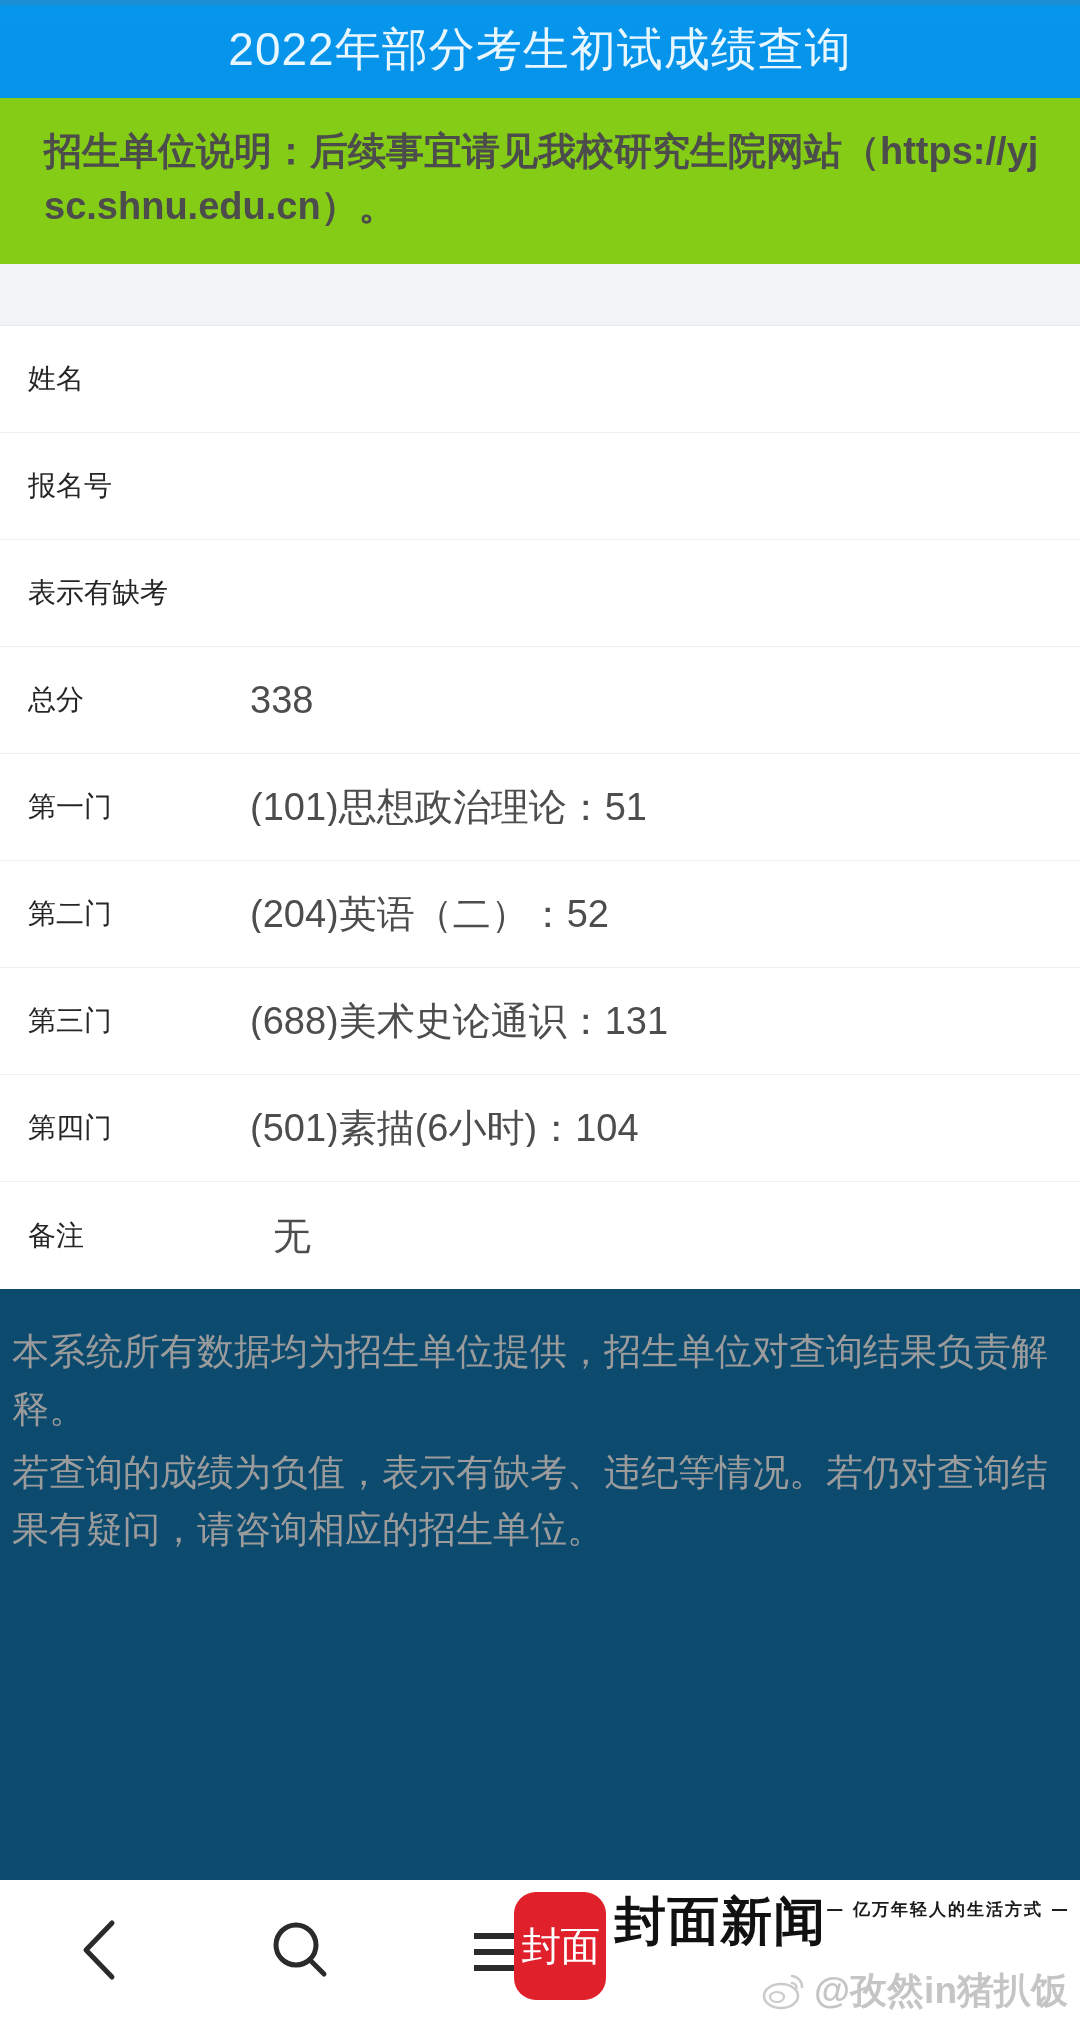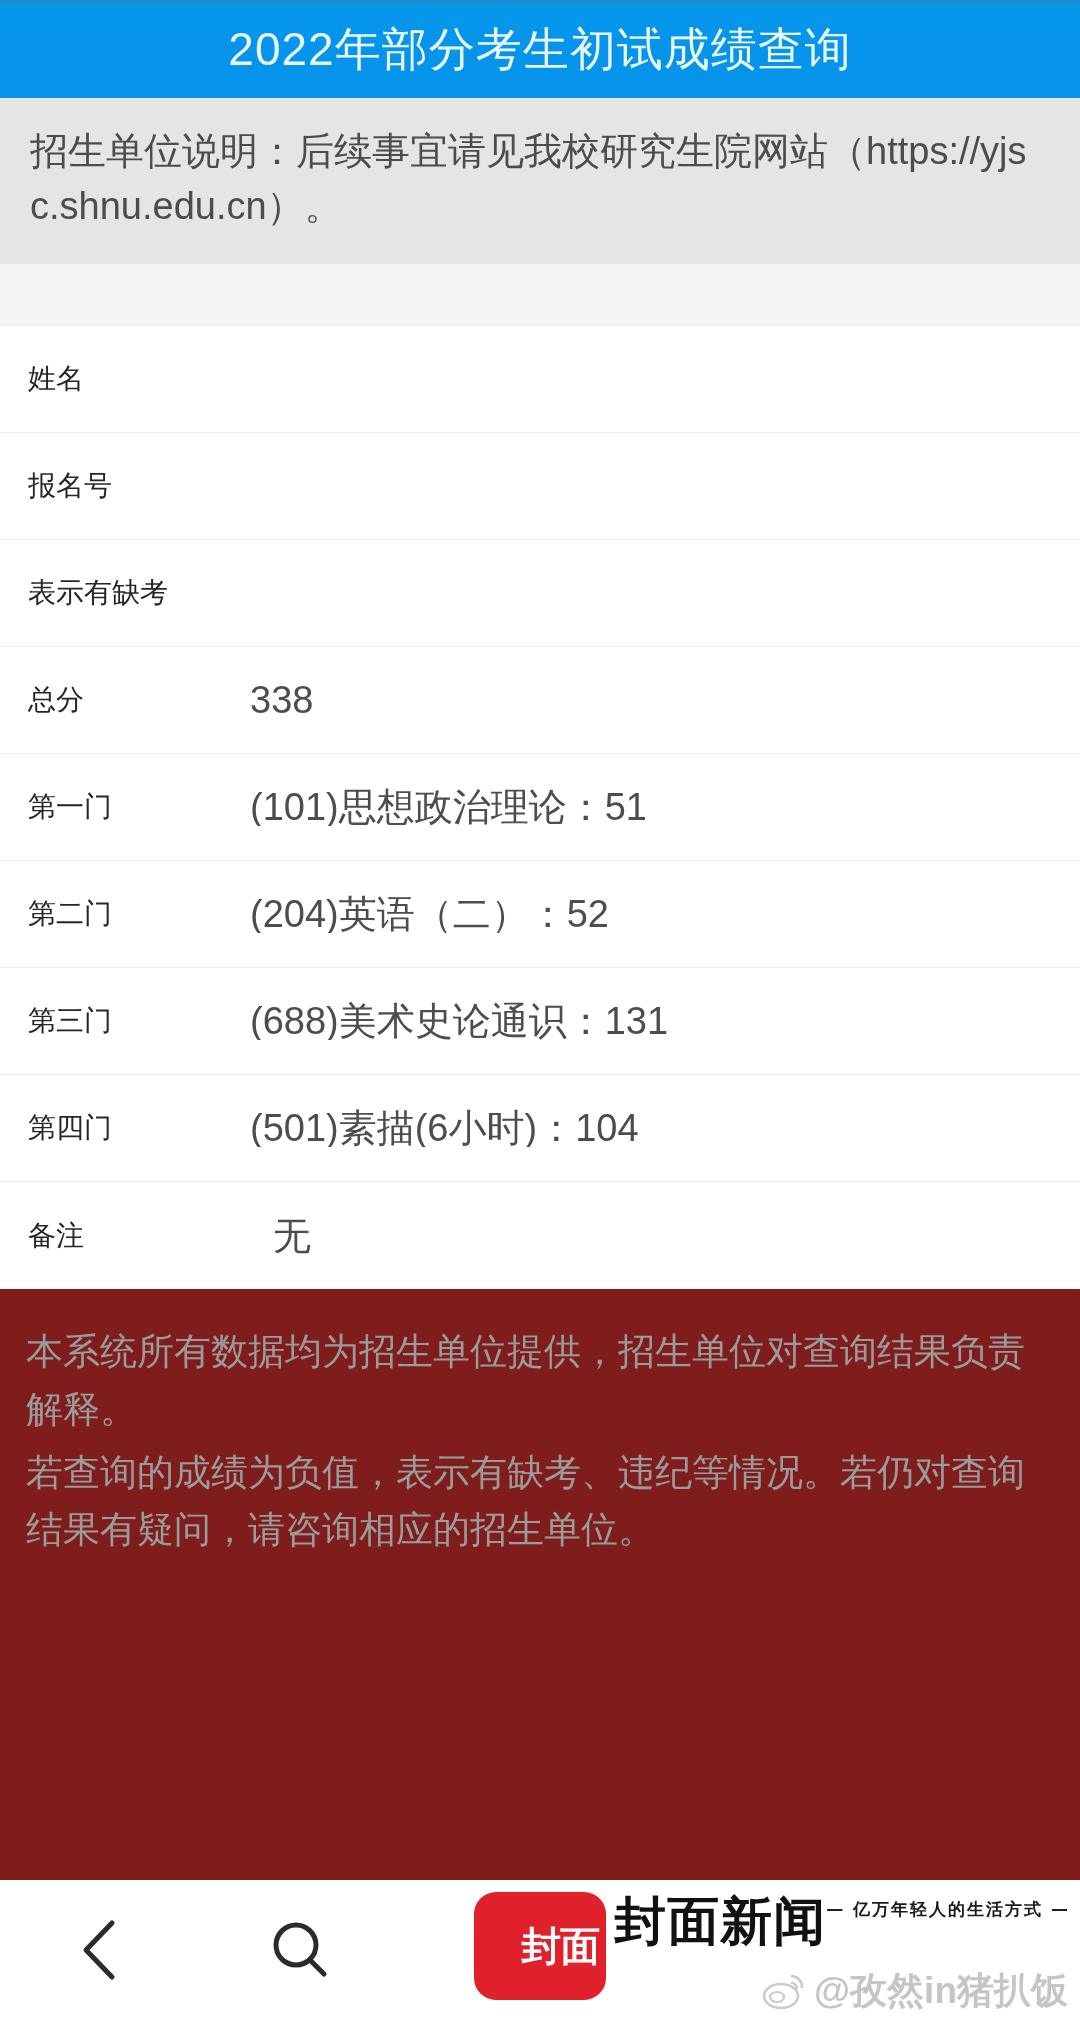--- a/index.html
+++ b/index.html
@@ -38,25 +38,26 @@
     color: #e7f6ff;
     font-size: 46px;
     letter-spacing: 1px;
     font-weight: 400;
     line-height: 1;
     white-space: nowrap;
   }
 
   
   .notice {
-    background: #e5e5e5;
-    padding: 26px 30px 30px 30px;
+    background: #84cc16;
+    padding: 26px 30px 30px 44px;
     flex: 0 0 auto;
     min-height: 112px;
     box-sizing: border-box;
+    font-weight: bold;
   }
   .notice-text {
     color: #4c4c4c;
     font-size: 38px;
     line-height: 1.45;
     word-break: break-all;
   }
 
   
   .spacer {
@@ -97,23 +98,23 @@
     flex: 1 1 auto;
     color: #4d4d4d;
     font-size: 38px;
     line-height: 1;
     white-space: nowrap;
     overflow: hidden;
   }
 
   
   .footer-note {
-    background: #7f1d1d;
+    background: #0c4a6e;
     flex: 1 1 auto;
-    padding: 34px 26px 0 26px;
+    padding: 34px 26px 0 12px;
     box-sizing: border-box;
     overflow: hidden;
     position: relative;
   }
   .footer-line {
     color: #9b9b9b;
     font-size: 37px;
     line-height: 1.55;
     margin: 0 0 6px 0;
   }
@@ -145,30 +146,29 @@
     align-items: flex-start;
     height: 122px;
   }
   .logo-mark {
     width: 92px;
     height: 108px;
     border-radius: 22px;
     background: #e0202a;
     color: #ffffff;
     font-size: 40px;
-    font-weight: bold;
+    font-weight: normal;
     display: flex;
     align-items: center;
     justify-content: center;
     flex-direction: column;
     line-height: 1.05;
     letter-spacing: -1px;
     font-family: "DejaVu Serif", "Liberation Serif", serif;
     margin-top: 2px;
-    padding-left: 40px;
   }
   .logo-text-block {
     margin-left: 8px;
     display: flex;
     flex-direction: row;
     justify-content: flex-start;
     padding-top: 4px;
   }
   .logo-name {
     color: #111111;

